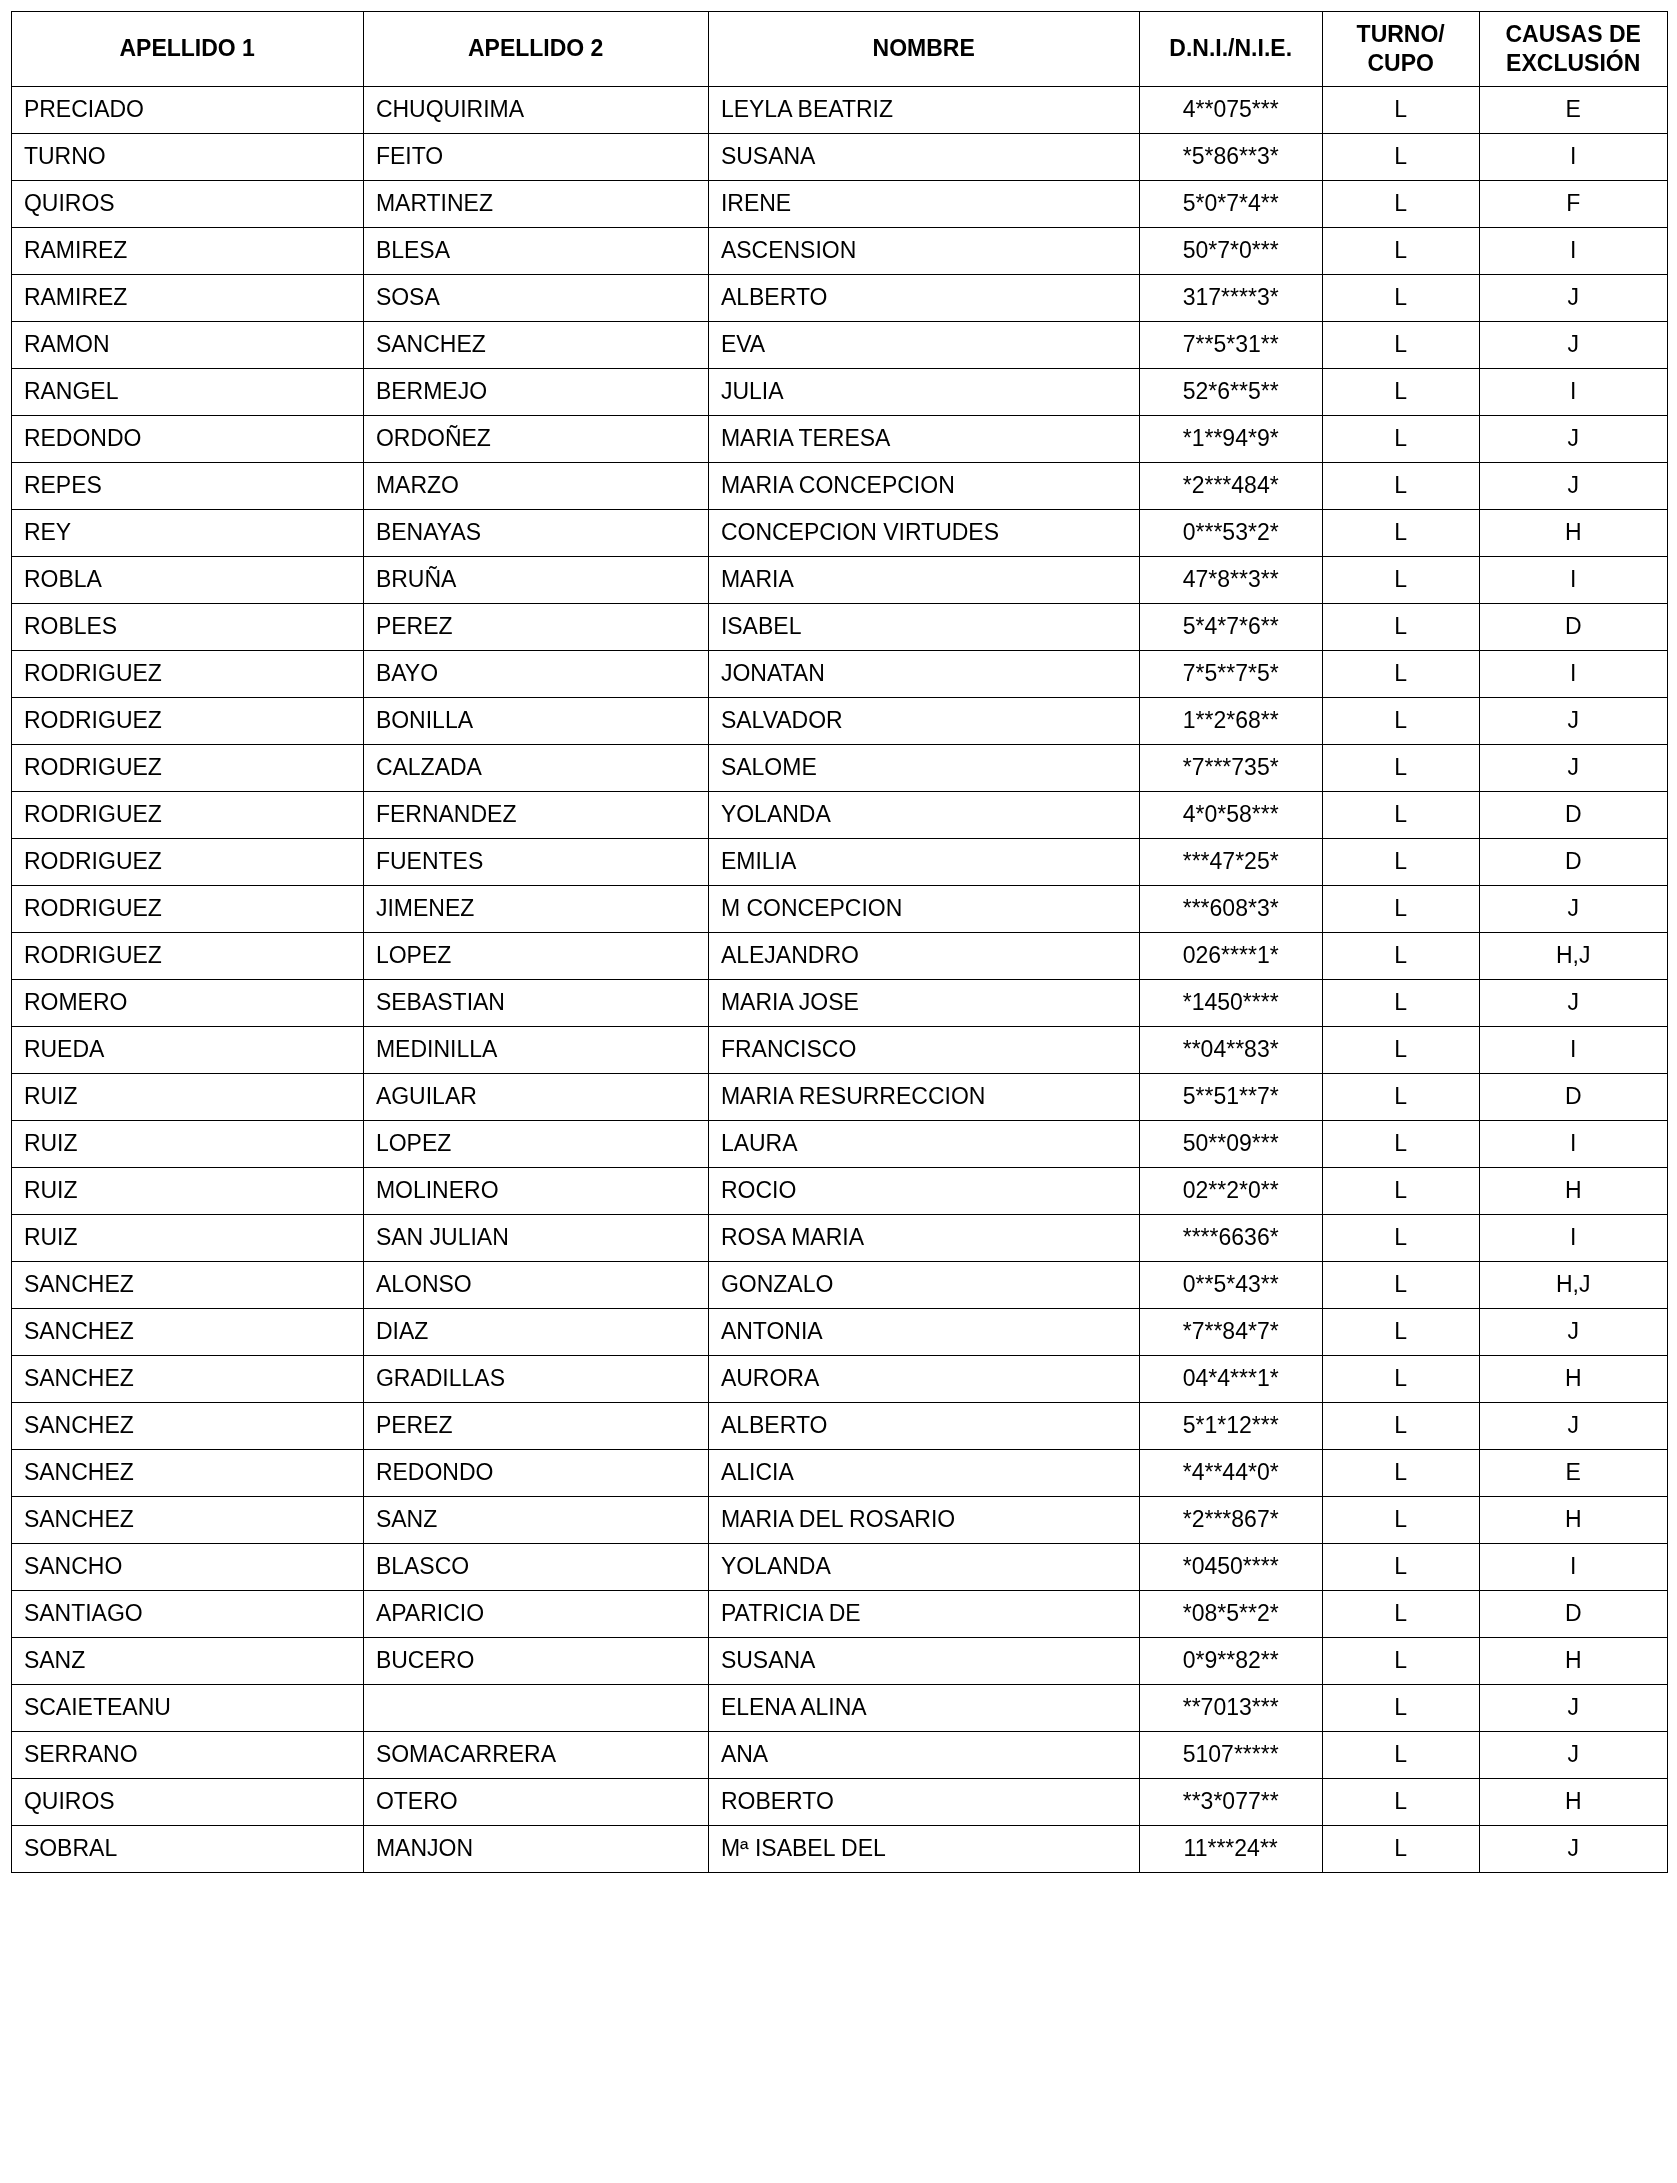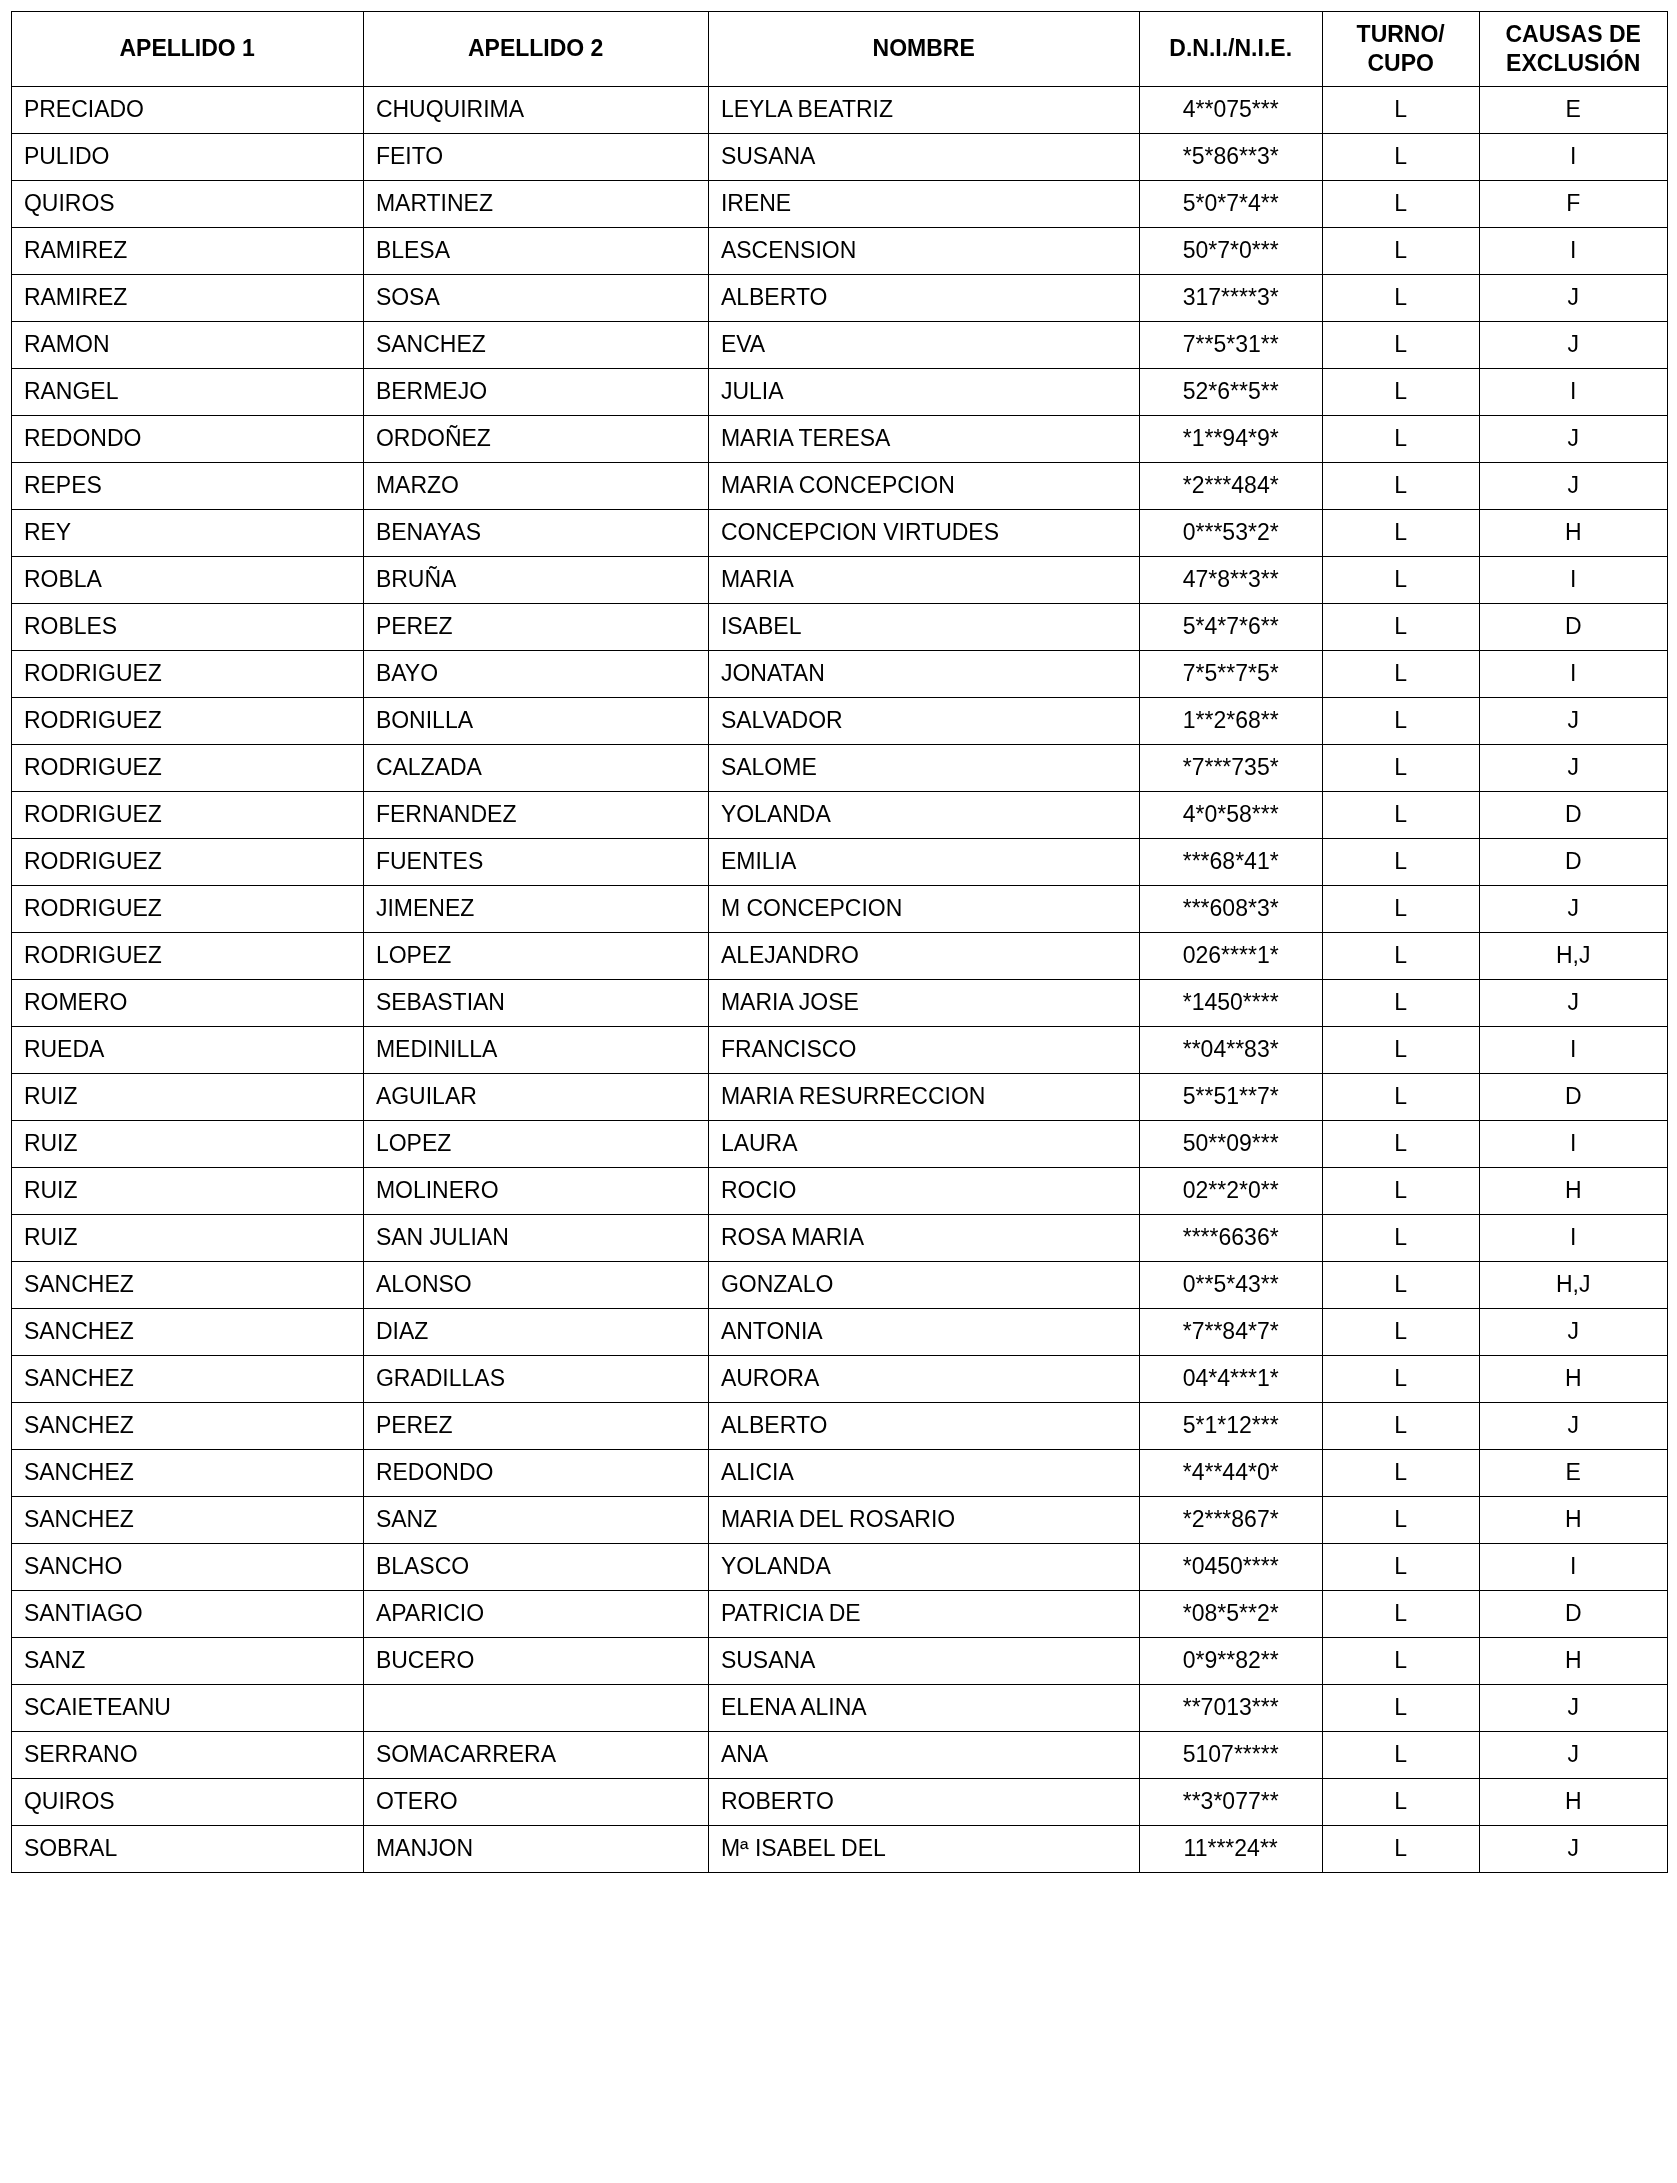--- a/index.html
+++ b/index.html
@@ -87,21 +87,21 @@
     <tbody id="table-body">
         <tr>
           <td class="align-left">PRECIADO</td>
           <td class="align-left">CHUQUIRIMA</td>
           <td class="align-left">LEYLA BEATRIZ</td>
           <td class="align-center">4**075***</td>
           <td class="align-center">L</td>
           <td class="align-center">E</td>
         </tr>
         <tr>
-          <td class="align-left">PULIDO</td>
+          <td class="align-left">TURNO</td>
           <td class="align-left">FEITO</td>
           <td class="align-left">SUSANA</td>
           <td class="align-center">*5*86**3*</td>
           <td class="align-center">L</td>
           <td class="align-center">I</td>
         </tr>
         <tr>
           <td class="align-left">QUIROS</td>
           <td class="align-left">MARTINEZ</td>
           <td class="align-left">IRENE</td>
@@ -210,21 +210,21 @@
           <td class="align-left">FERNANDEZ</td>
           <td class="align-left">YOLANDA</td>
           <td class="align-center">4*0*58***</td>
           <td class="align-center">L</td>
           <td class="align-center">D</td>
         </tr>
         <tr>
           <td class="align-left">RODRIGUEZ</td>
           <td class="align-left">FUENTES</td>
           <td class="align-left">EMILIA</td>
-          <td class="align-center">***68*41*</td>
+          <td class="align-center">***47*25*</td>
           <td class="align-center">L</td>
           <td class="align-center">D</td>
         </tr>
         <tr>
           <td class="align-left">RODRIGUEZ</td>
           <td class="align-left">JIMENEZ</td>
           <td class="align-left">M CONCEPCION</td>
           <td class="align-center">***608*3*</td>
           <td class="align-center">L</td>
           <td class="align-center">J</td>

